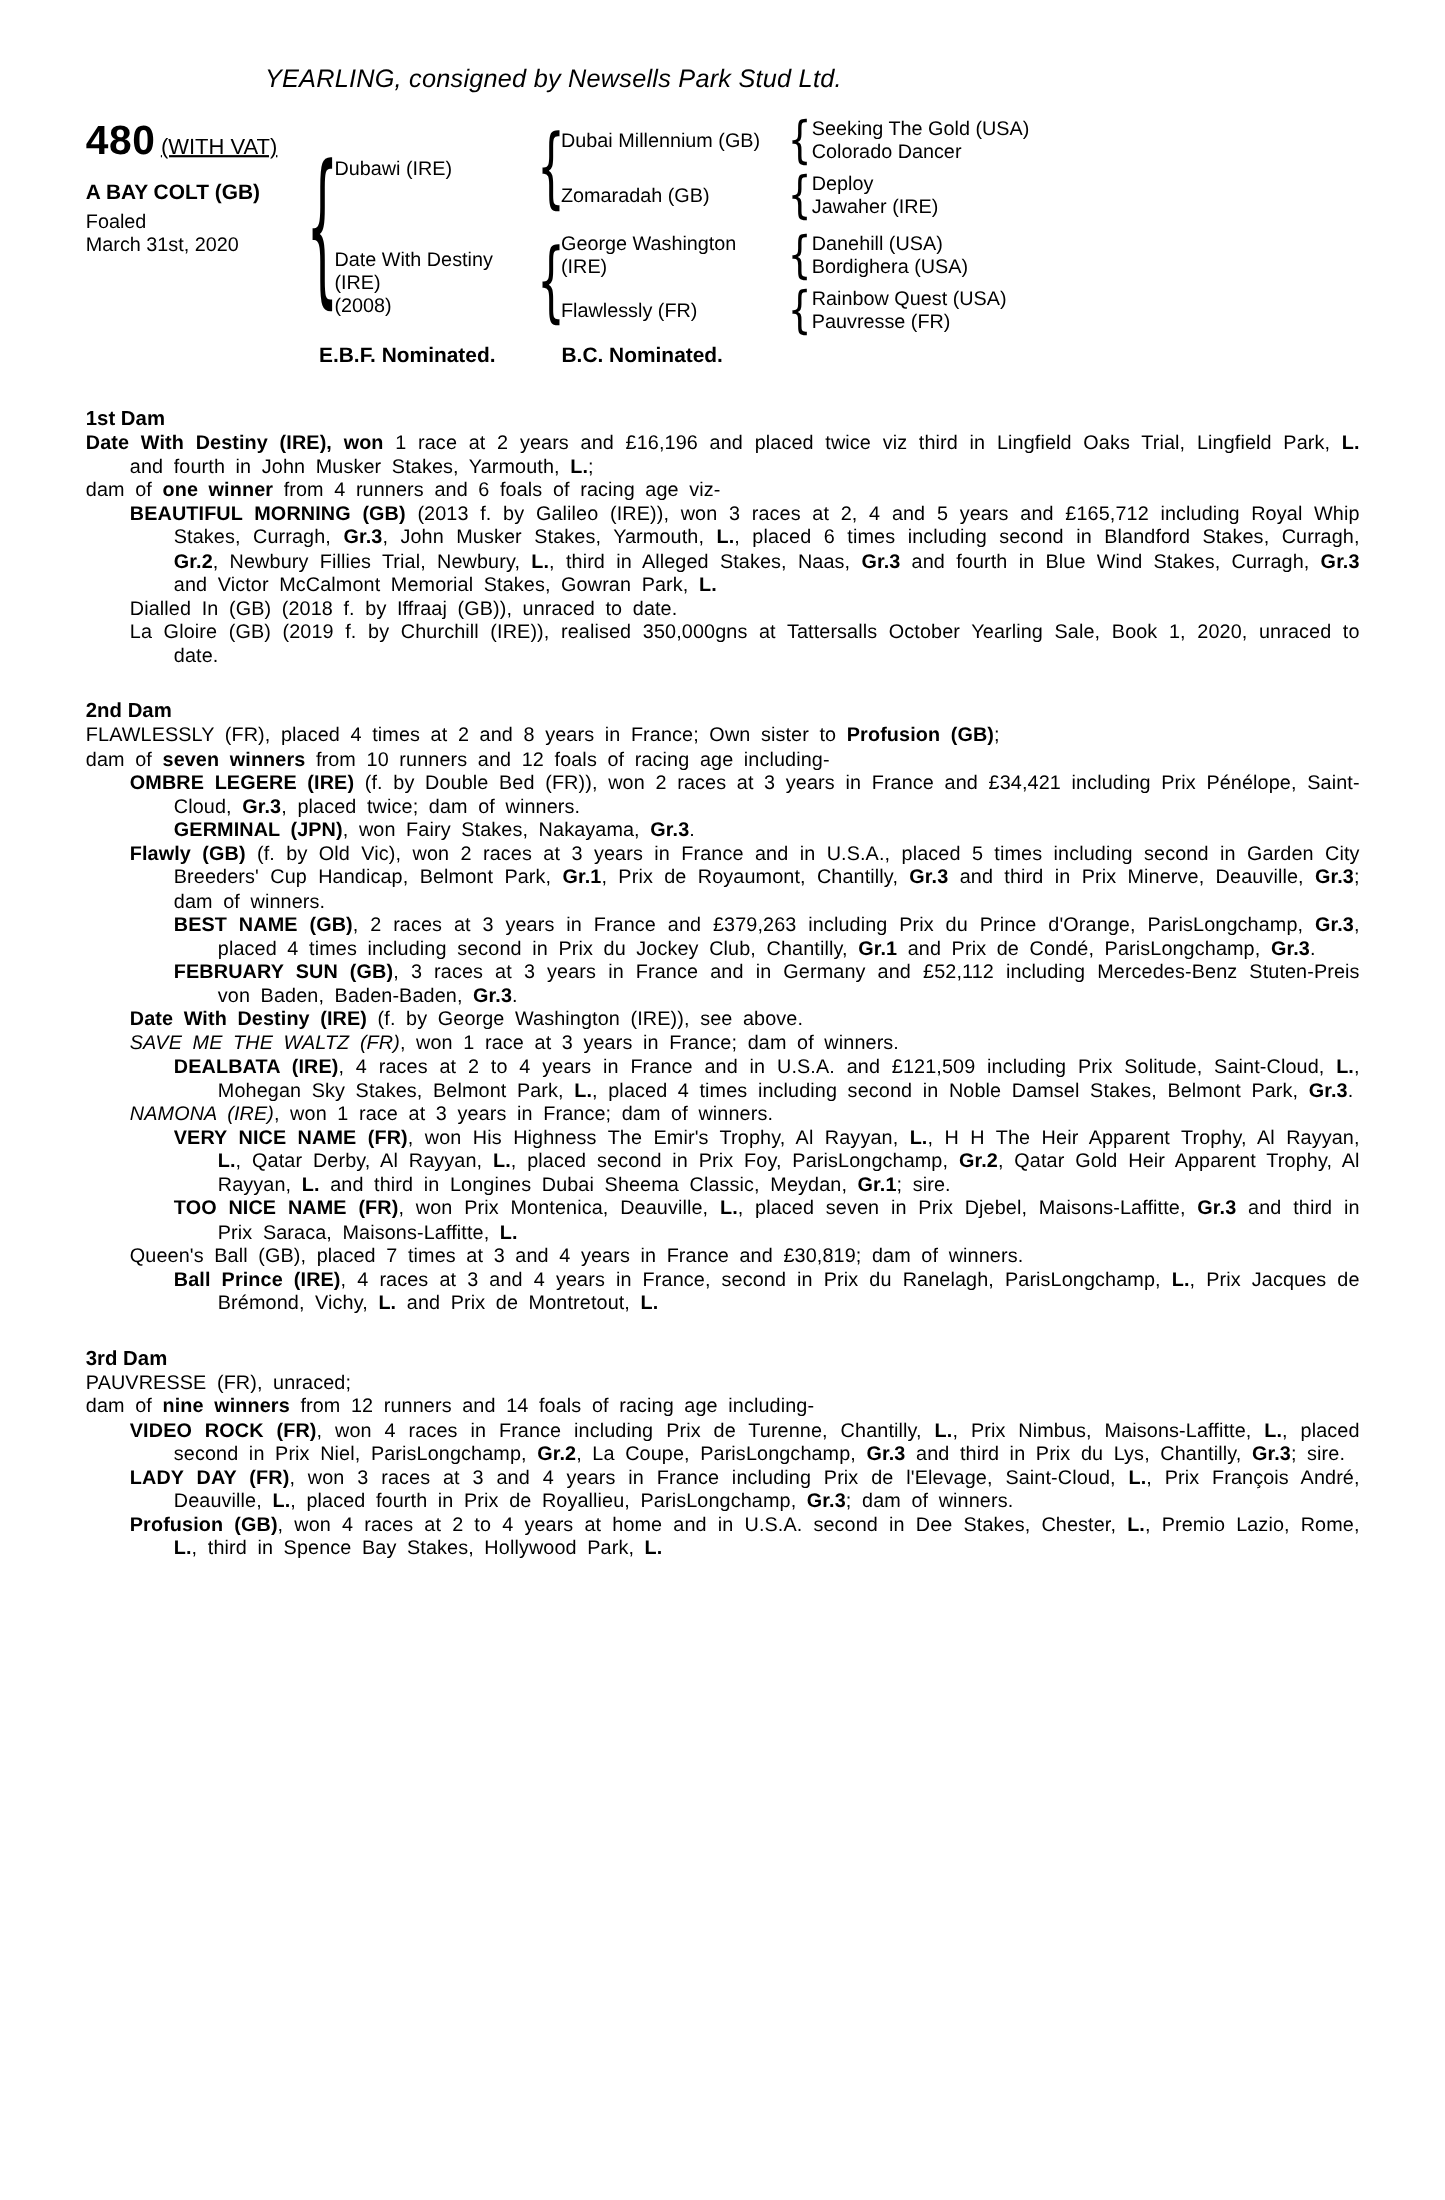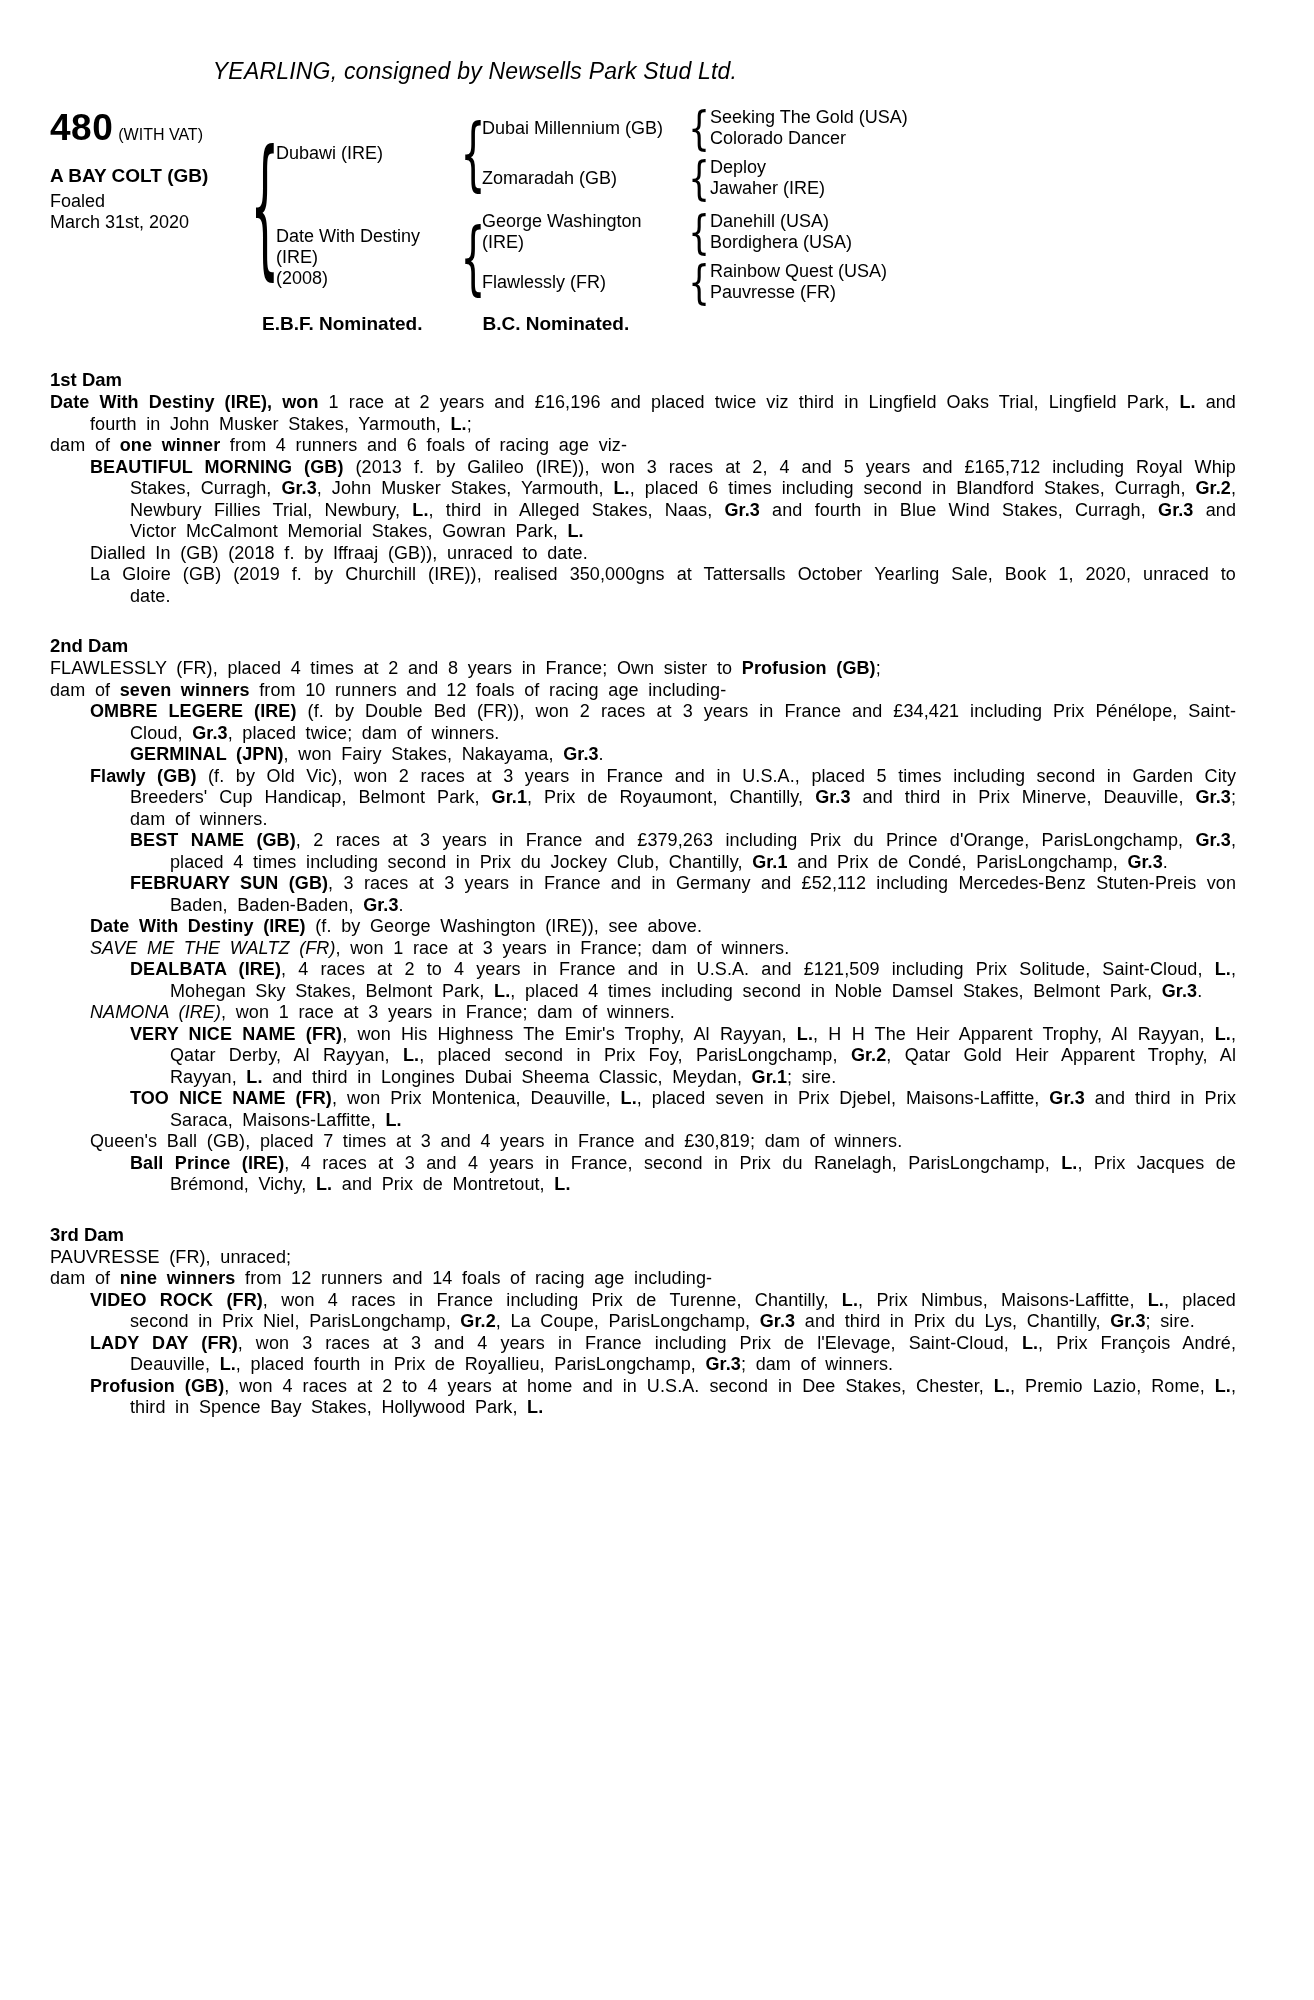--- a/index.html
+++ b/index.html
@@ -2,34 +2,34 @@
 <html><head>
 <meta charset="utf-8">
 <style>
   html, body { margin: 0; padding: 0; background: #ffffff; }
   body {
     width: 1314px; min-height: 2000px;
     font-family: "Liberation Sans", sans-serif;
     color: #000; font-size: 18px;
     -webkit-font-smoothing: antialiased;
   }
-  .page { box-sizing: border-box; width: 1314px; min-height: 2000px; padding: 58px 78px 40px 50px; }
+  .page { box-sizing: border-box; width: 1314px; min-height: 2000px; padding: 58px 78px 40px 78px; }
 
   .title {
     font-style: italic; font-size: 23px; width: 850px; text-align: center;
     margin-bottom: 22px; letter-spacing: 0.2px;
   }
   .stand { font-weight: bold; font-size: 19px; margin-bottom: 34px; letter-spacing: 0.2px; }
 
   
   .pedigree-block { display: flex; align-items: stretch; margin-bottom: 10px; }
   .lot-info { width: 206px; flex: none; }
   .lot-line { white-space: nowrap; }
   .lot-number { font-size: 37px; font-weight: bold; letter-spacing: 0.5px; }
-  .vat { font-size: 16px; }
+  .vat { font-size: 20px; text-decoration: underline; }
   .colt-desc { font-weight: bold; font-size: 19px; margin-top: 16px; }
   .foaled-label, .foaled-date { font-size: 18px; line-height: 21px; }
   .foaled-label { margin-top: 4px; }
 
   .brace { flex: none; width: 18px; display: flex; align-items: center; justify-content: center; overflow: visible; }
   .brace > span { display: inline-block; line-height: 1; font-family: "DejaVu Sans", sans-serif; font-weight: 400; transform-origin: 50% 50%; }
   .brace.b1 > span { font-size: 46px; transform: scaleY(3.3); }
   .brace.b2 > span { font-size: 40px; transform: scaleY(2.0); }
   .brace.b3 > span { font-size: 34px; transform: scaleY(1.35); }
 

